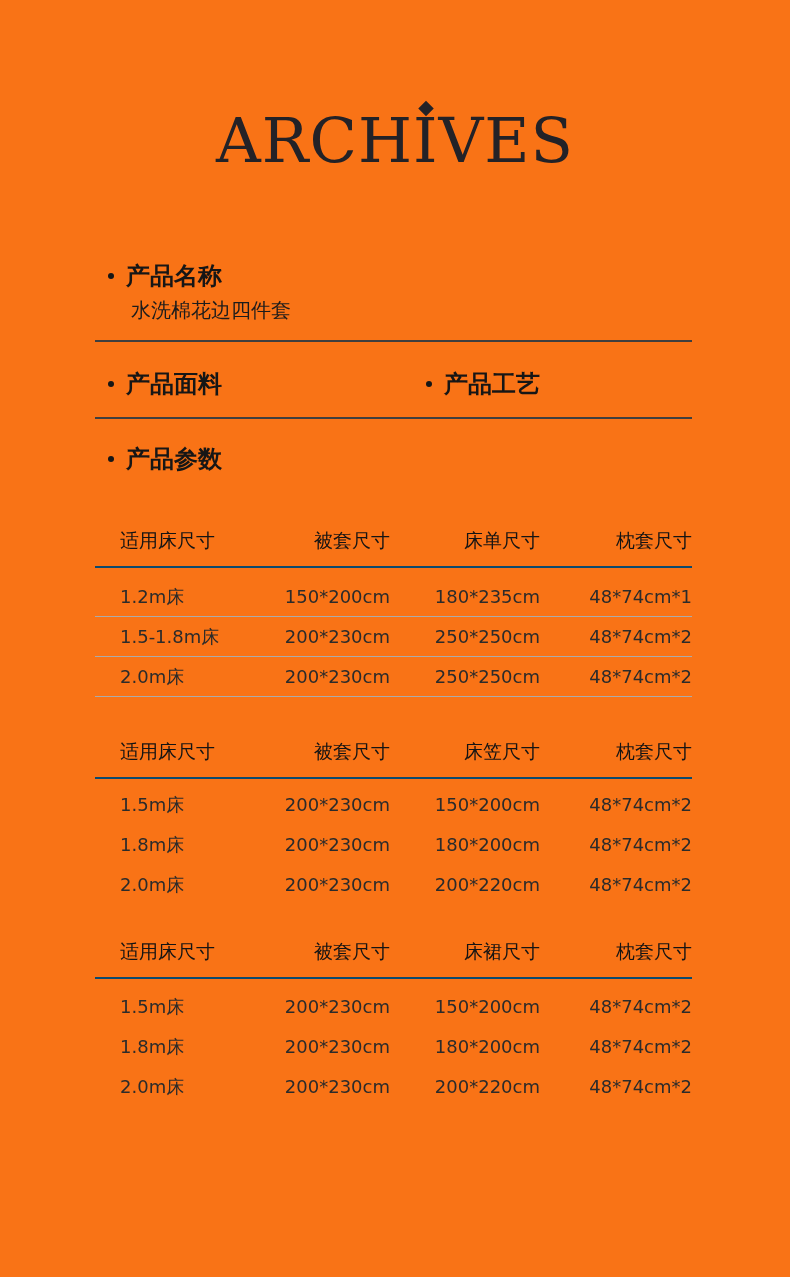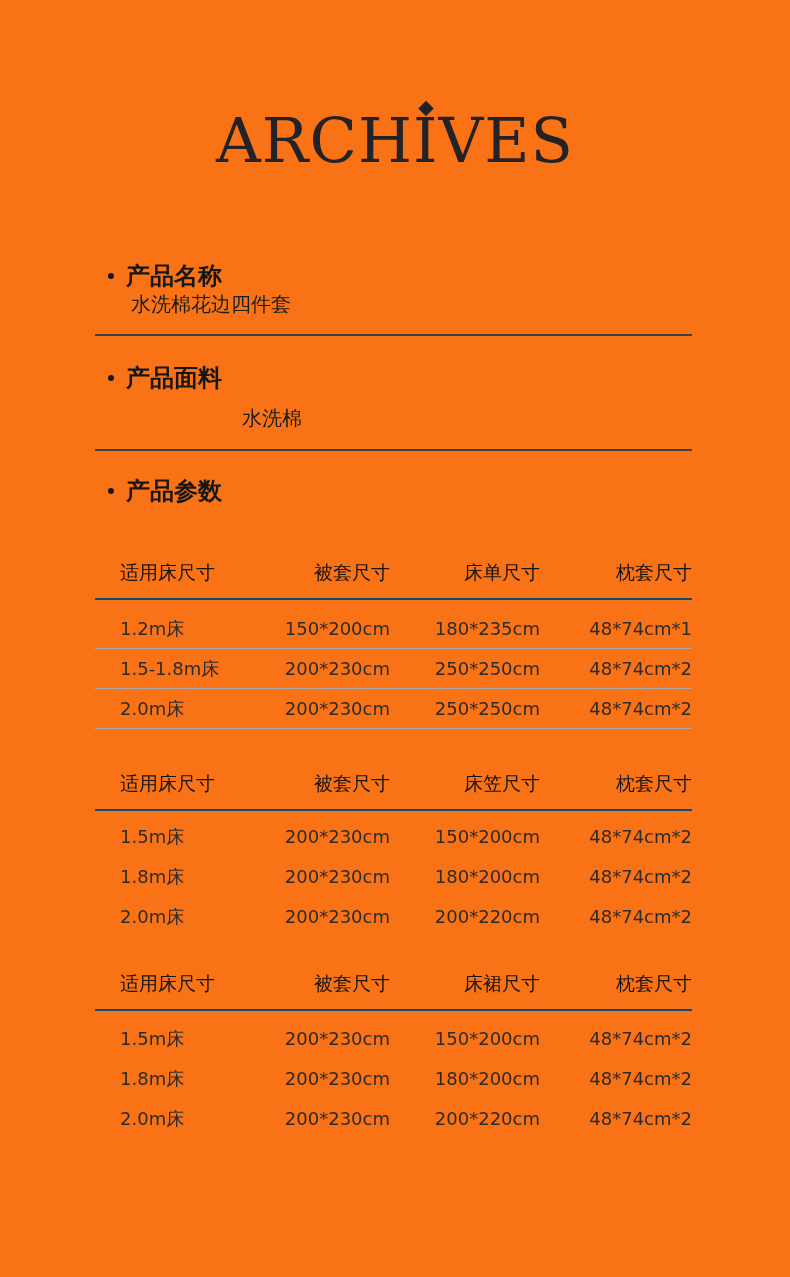--- a/index.html
+++ b/index.html
@@ -49,35 +49,35 @@
     color: #161616;
   }
   .bullet {
     width: 6px; height: 6px;
     border-radius: 50%;
     background: #161616;
     margin-right: 12px;
     flex: 0 0 auto;
   }
   .section-value {
-    margin-top: 6px;
+    margin-top: 12px;
     padding-left: 36px;
     font-size: 20px;
     line-height: 20px;
     color: #1c1c1c;
   }
   .divider {
     border: 0;
     border-top: 2px solid #3f3f3f;
     margin: 0;
   }
   .divider.d1 { margin-top: 20px; }
   .divider.d2 { margin-top: 21px; }
   .two-col { display: flex; margin-top: 30px; }
-  .two-col .col-left { width: 318px; flex: 0 0 auto; text-align: center; }
+  .two-col .col-left { width: 318px; flex: 0 0 auto; }
   .two-col .col-right { flex: 1; }
   .two-col .section-value { margin-top: 18px; }
   .section-params { margin-top: 28px; }
 
   
   .spec-table { width: 597px; }
   .spec-table.t0 { margin-top: 24px; }
   .trow {
     display: grid;
     grid-template-columns: 155px 140px 150px 152px;
@@ -127,23 +127,26 @@
     </div>
 
     <hr class="divider d1">
 
     <div class="two-col">
       <div class="col-left">
         <div class="section-title">
           <span class="bullet"></span>
           <span>产品面料</span>
         </div>
-        <div class="section-value">水洗棉</div>
       </div>
       <div class="col-right">
+        <div class="section-title">
+          <span class="bullet"></span>
+          <span>产品工艺</span>
+        </div>
       </div>
     </div>
 
     <hr class="divider d2">
 
     <div class="section-params">
       <div class="section-title">
         <span class="bullet"></span>
         <span>产品参数</span>
       </div>

